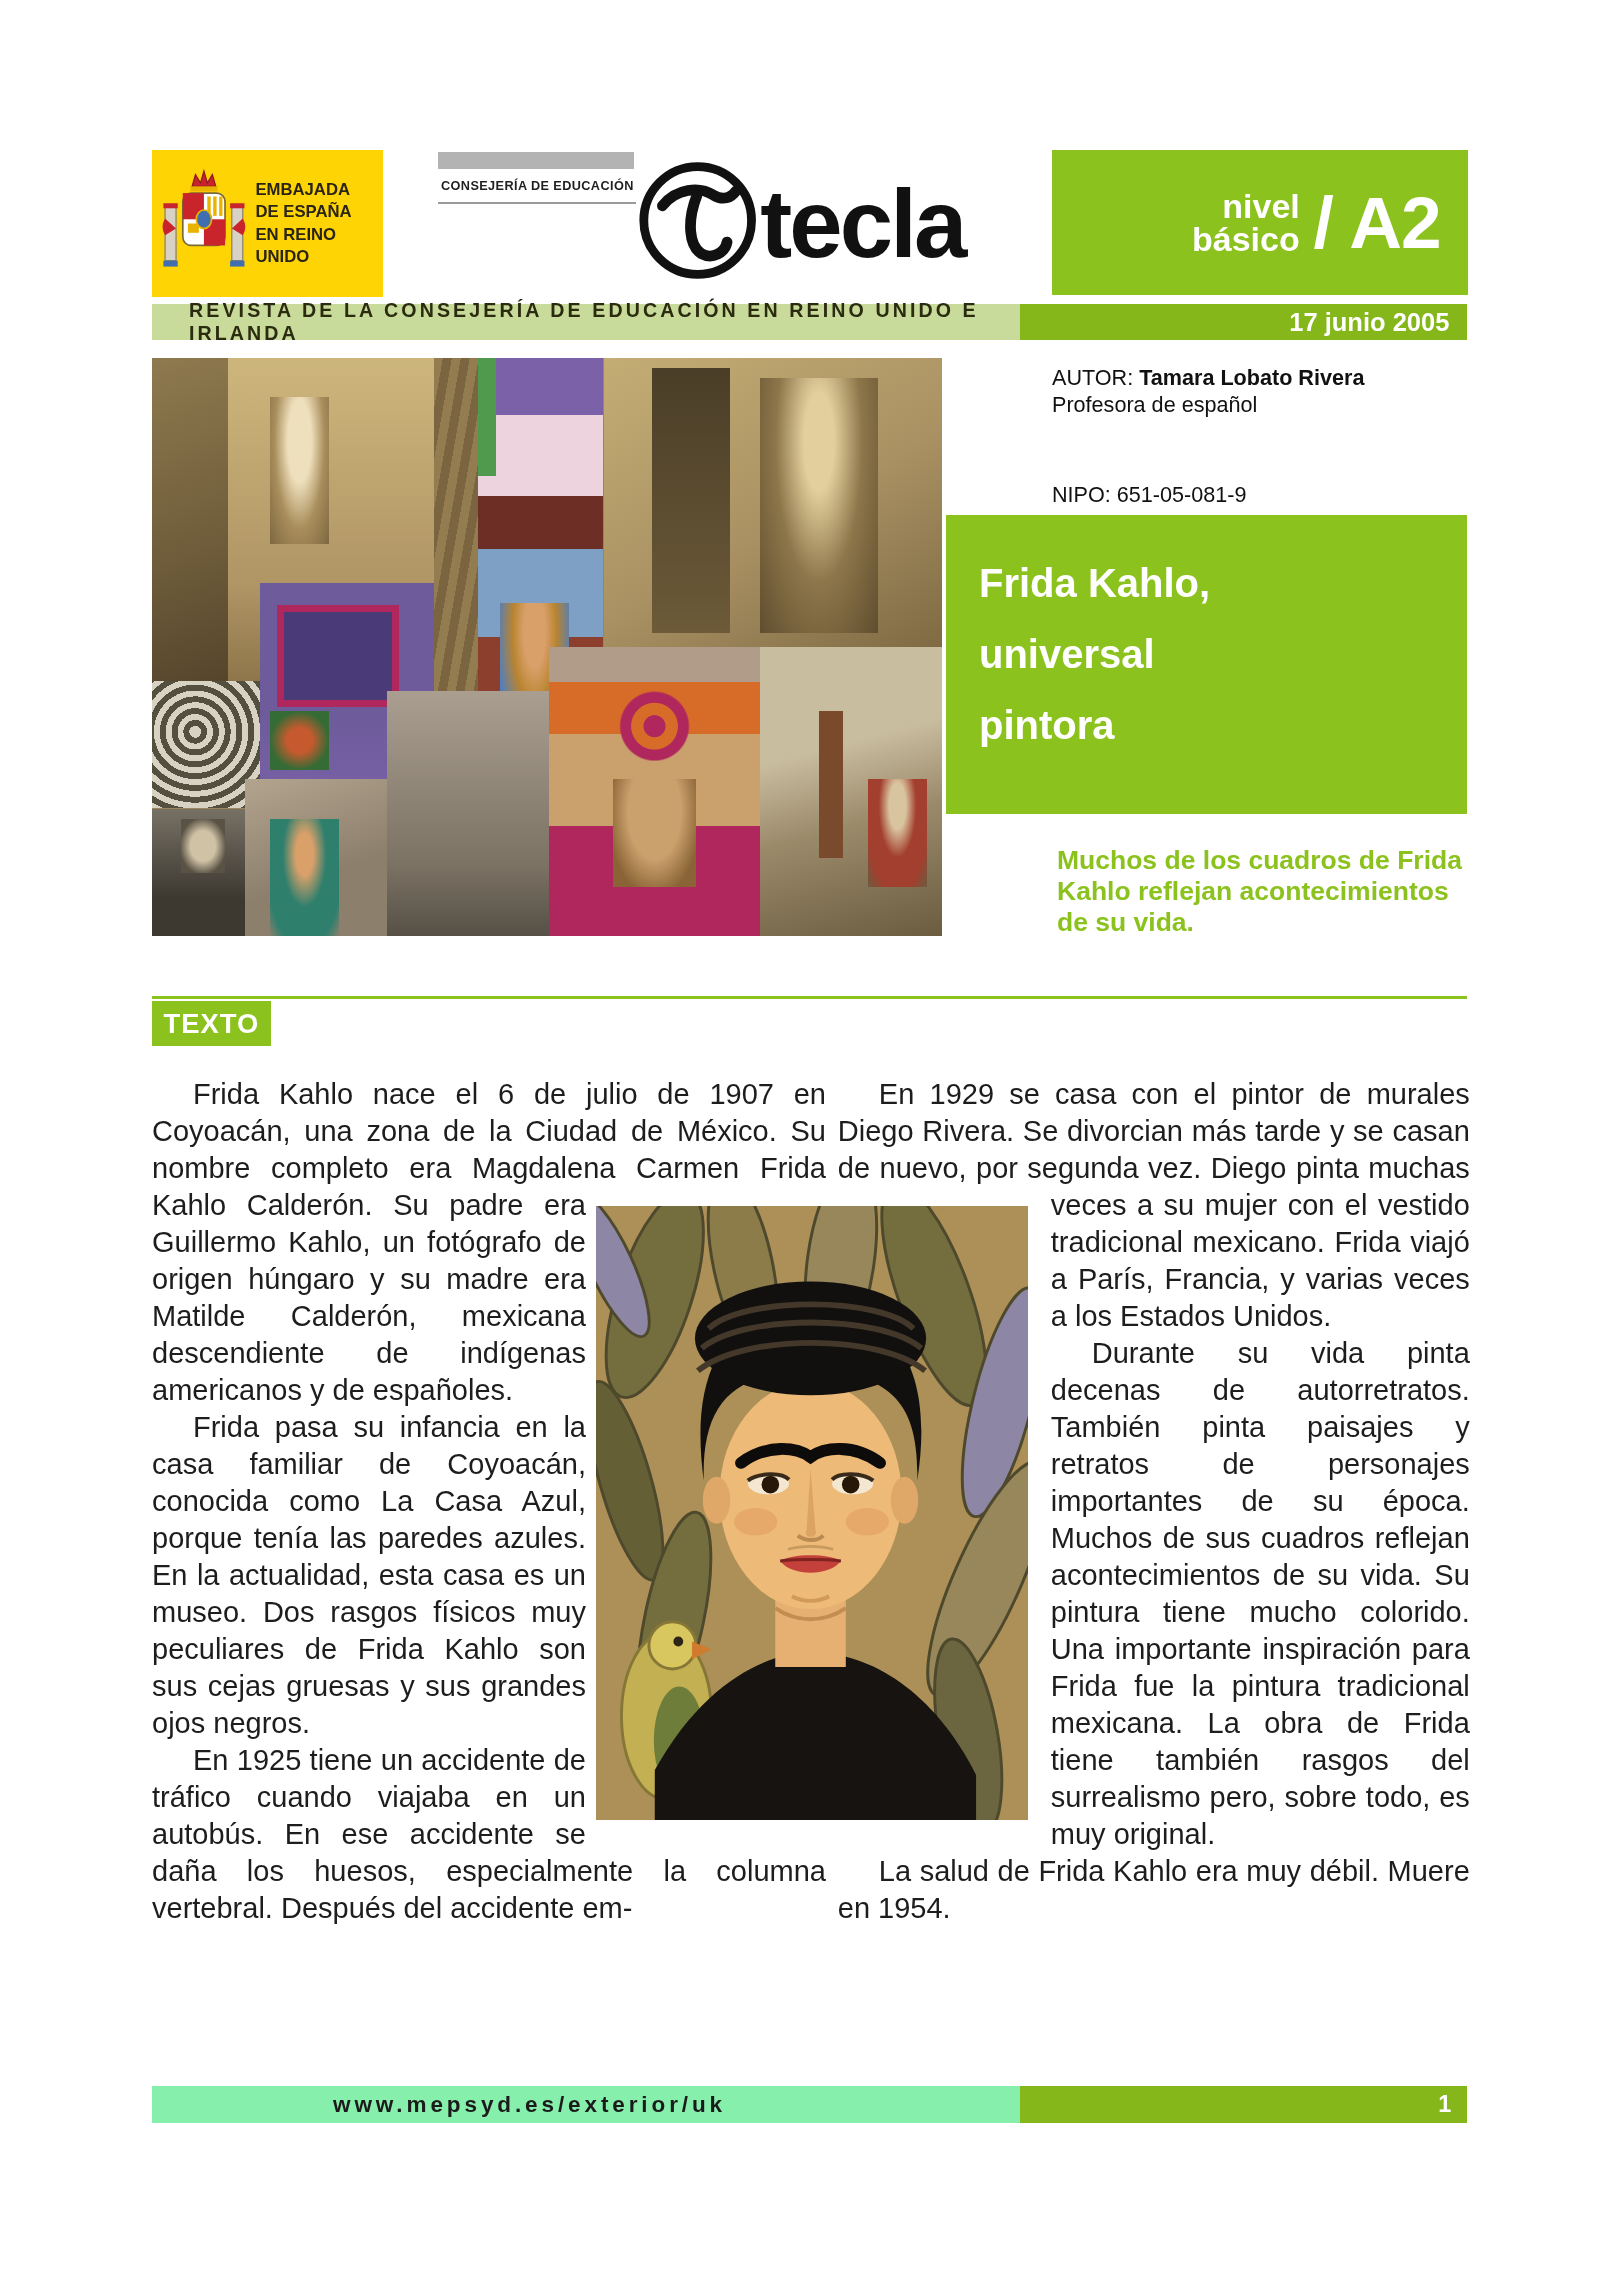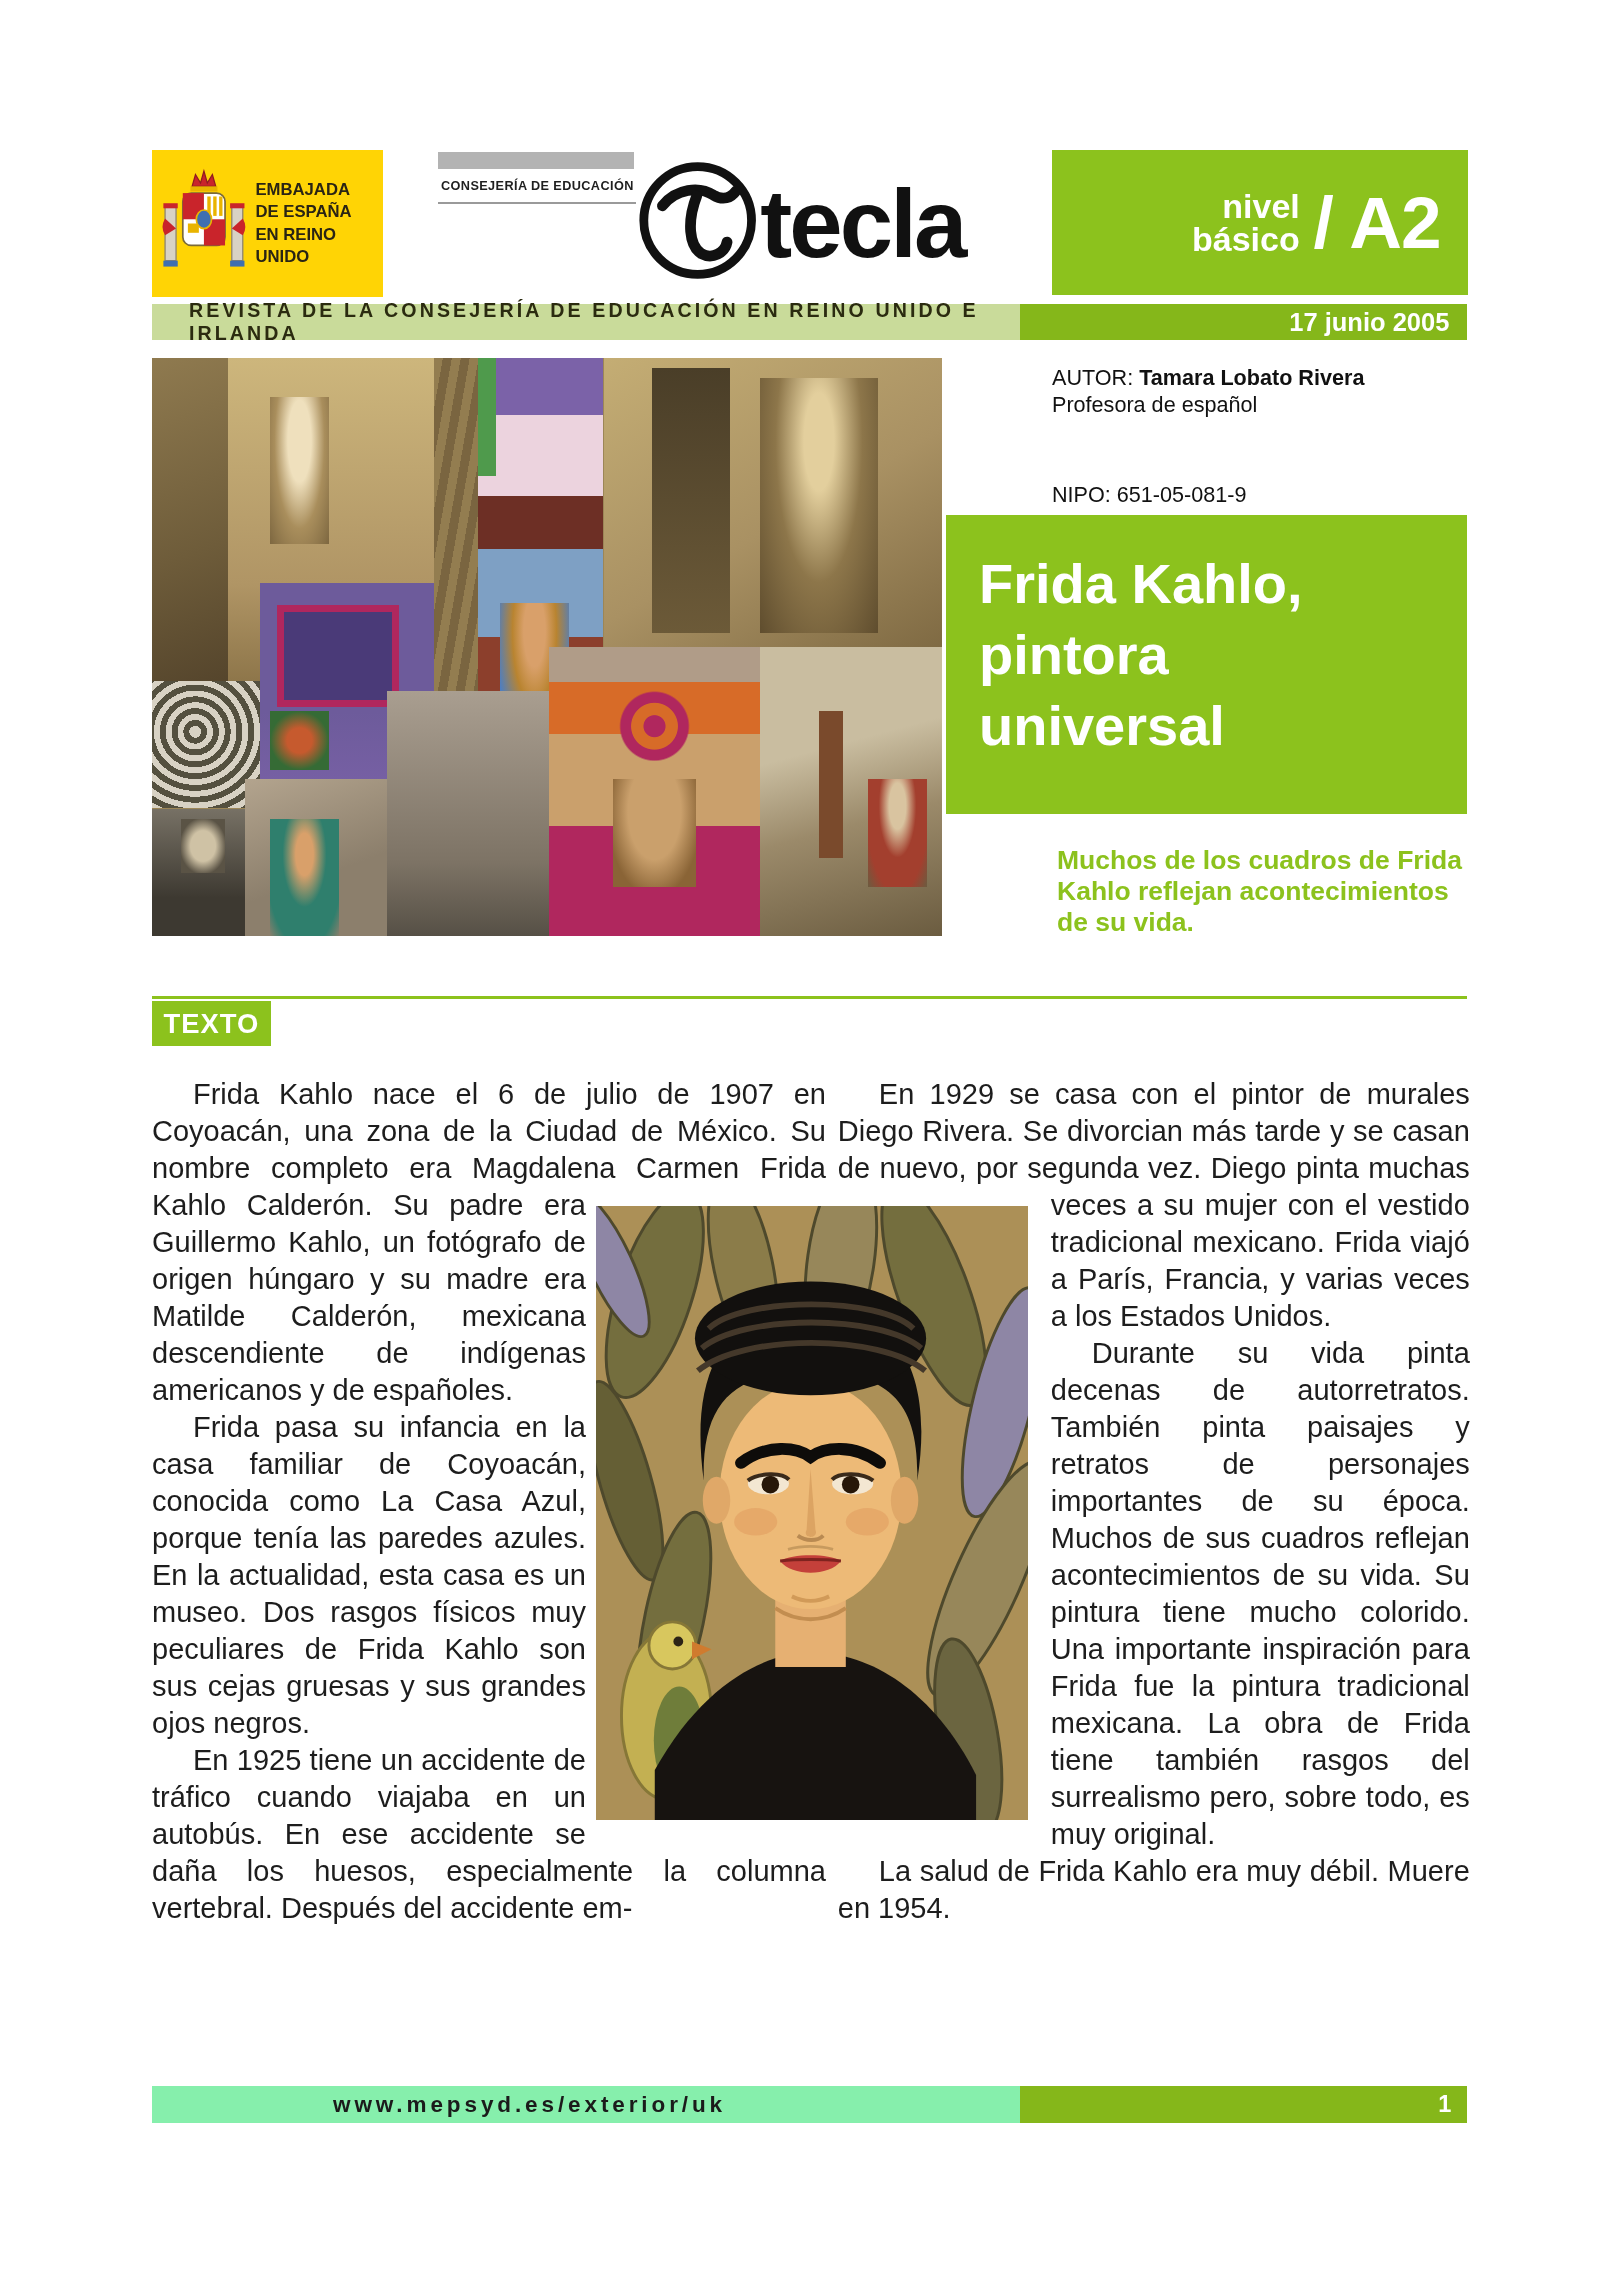--- a/index.html
+++ b/index.html
@@ -24,21 +24,21 @@
   .strap-left{flex:1;background:#c9db9a;display:flex;align-items:center;justify-content:center;}
   .strap-title{font-size:19.6px;font-weight:bold;letter-spacing:3.1px;color:#2b2b10;padding-left:37px;}
   .strap-right{width:447px;background:#85b71a;display:flex;align-items:center;justify-content:flex-end;}
   .strap-date{font-size:25.5px;font-weight:bold;color:#ffffff;padding-right:17.6px;}
 
   
   .collage{position:absolute;left:152px;top:358px;width:790px;height:578px;background:#9c8657;overflow:hidden;}
   .tile{position:absolute;}
   .title-box{position:absolute;left:946px;top:515px;width:521px;height:299px;background:#8cc21d;
              box-sizing:border-box;padding:33px 0 0 33px;}
-  .title-box div{color:#ffffff;font-weight:bold;font-size:56px;line-height:71px;letter-spacing:0;}
+  .title-box div{color:#ffffff;font-weight:bold;font-size:40px;line-height:71px;letter-spacing:0;}
   .author-block{position:absolute;left:1052px;top:365px;font-size:21.6px;line-height:26.5px;color:#111;}
   .nipo{position:absolute;left:1052px;top:482px;font-size:21.6px;color:#111;}
   .subtitle{position:absolute;left:1057px;top:845px;width:427px;font-size:26.5px;line-height:31px;
             font-weight:bold;color:#8cc21d;}
 
   
   .section-rule{position:absolute;left:152px;top:996px;width:1315px;height:2.9px;background:#8cc21d;}
   .section-label{position:absolute;left:152px;top:1001px;width:119px;height:45px;background:#8cc21d;
                  color:#fff;font-size:27.4px;font-weight:bold;letter-spacing:1px;
                  display:flex;align-items:center;justify-content:center;}
@@ -165,22 +165,22 @@
       <span>AUTOR:</span>
       <b>Tamara Lobato Rivera</b>
     </div>
     <div>Profesora de español</div>
   </div>
 
   <div class="nipo">NIPO: 651-05-081-9</div>
 
   <div class="title-box">
     <div>Frida Kahlo,</div>
+    <div>universal</div>
     <div>pintora</div>
-    <div>universal</div>
   </div>
 
   <div class="subtitle">Muchos de los cuadros de Frida Kahlo reflejan acontecimientos de su vida.</div>
 
   <div class="section-rule"></div>
   <div class="section-label">TEXTO</div>
 
   <div class="article">
     <div class="col col-left">
       <span class="fs fs-r1"></span>

